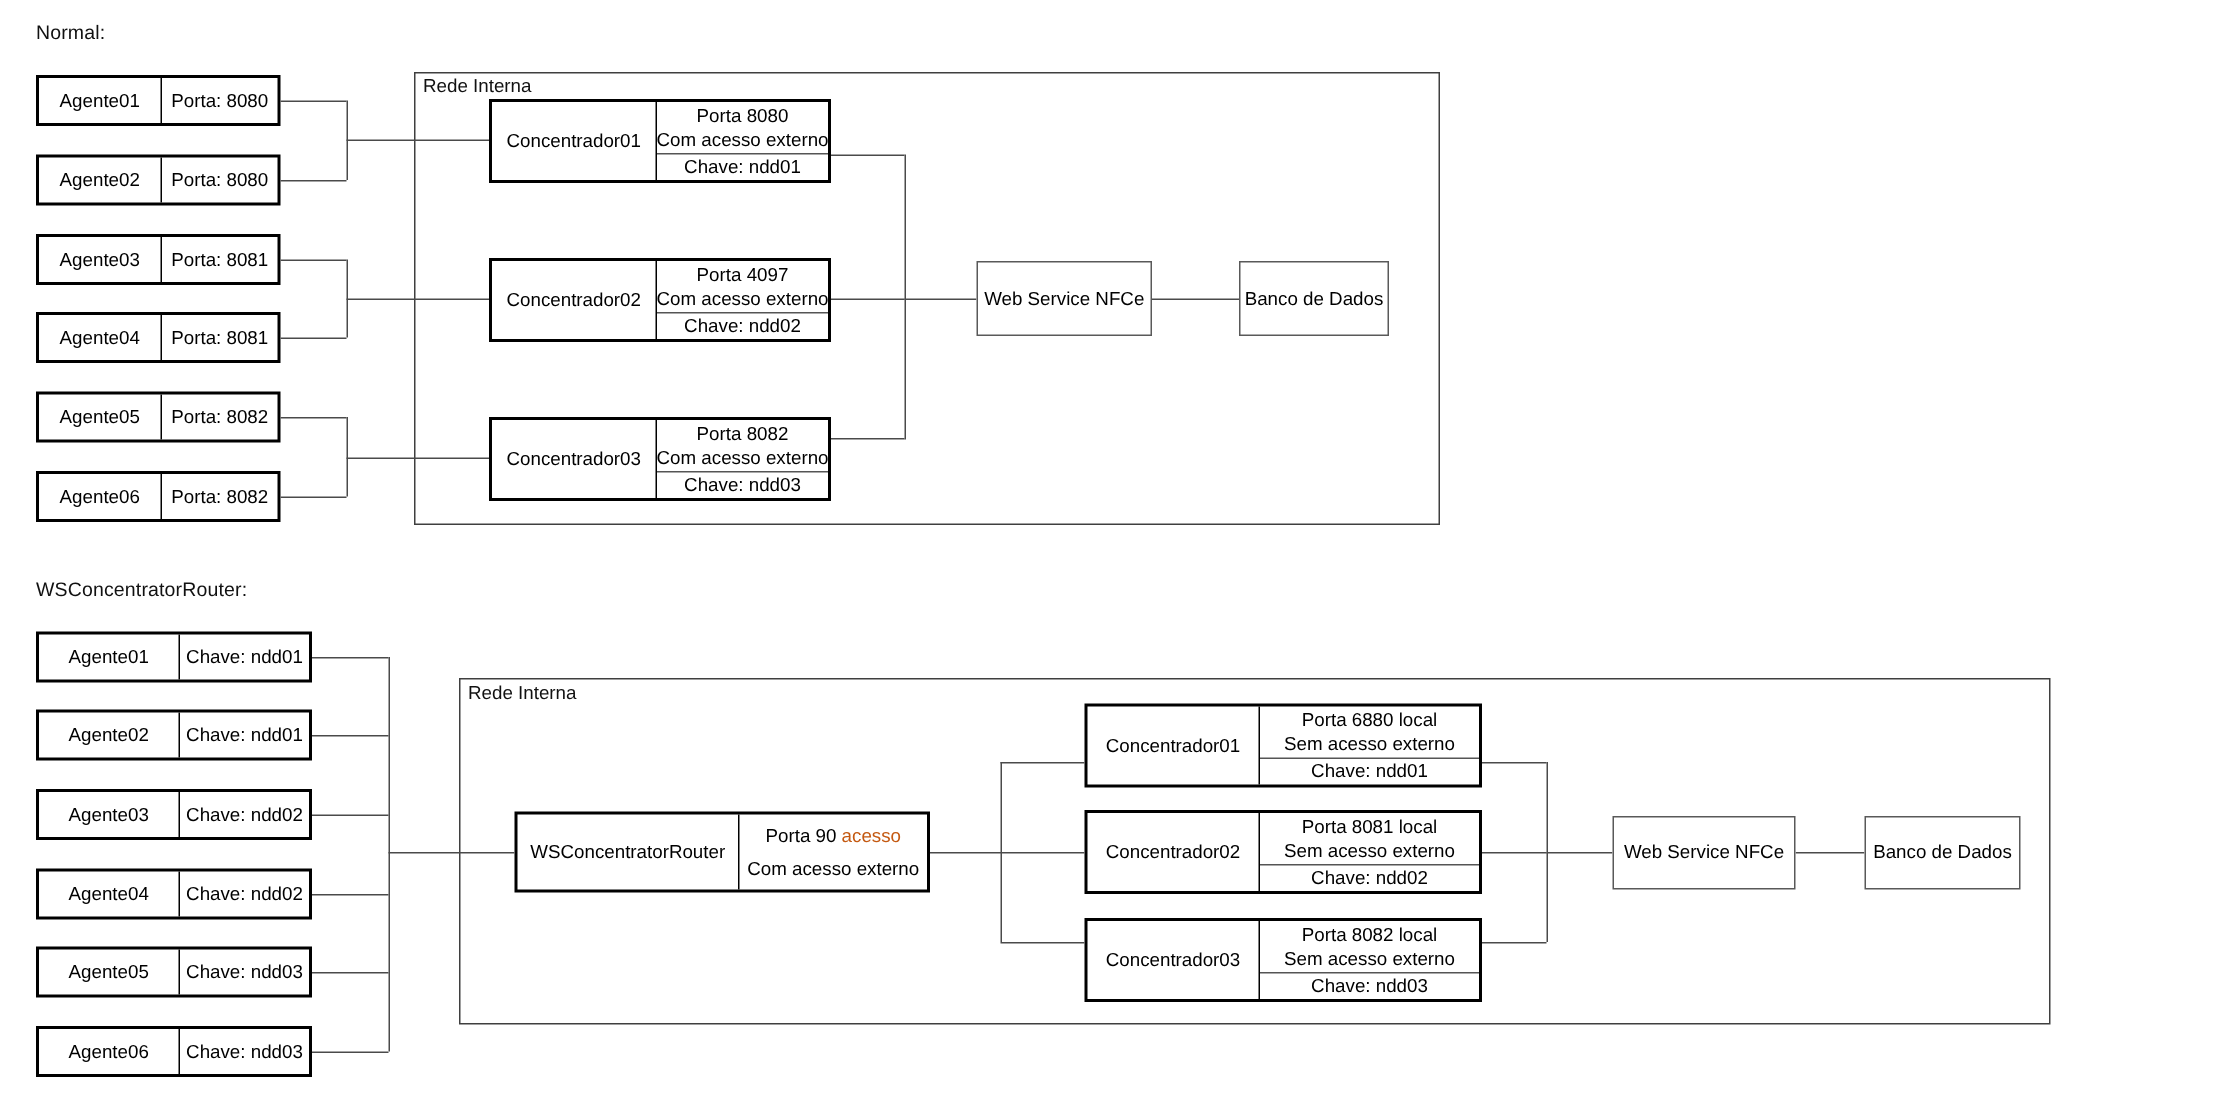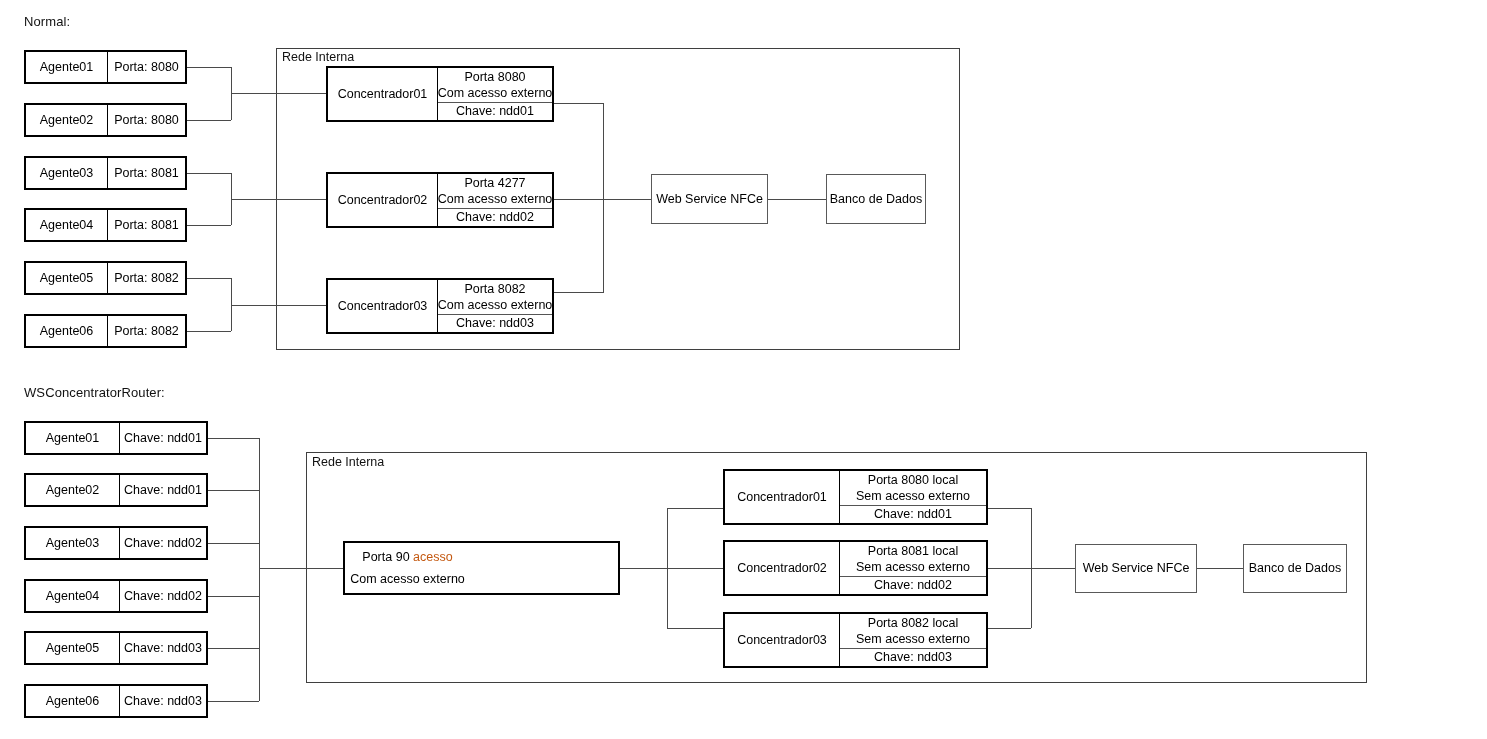--- a/index.html
+++ b/index.html
@@ -164,21 +164,21 @@
         <div>Com acesso externo</div>
       </div>
       <div class="sub divider" style="height:19px;">Chave: ndd01</div>
     </div>
   </div>
 
   <div class="node" style="left:326px; top:172px; width:228px; height:56px;">
     <div class="cell left-cell" style="width:110px;">Concentrador02</div>
     <div class="cell stack" style="width:114px;">
       <div class="sub" style="height:37px; flex-direction:column;">
-        <div>Porta 4277</div>
+        <div>Porta 4097</div>
         <div>Com acesso externo</div>
       </div>
       <div class="sub divider" style="height:19px;">Chave: ndd02</div>
     </div>
   </div>
 
   <div class="node" style="left:326px; top:278px; width:228px; height:56px;">
     <div class="cell left-cell" style="width:110px;">Concentrador03</div>
     <div class="cell stack" style="width:114px;">
       <div class="sub" style="height:37px; flex-direction:column;">
@@ -236,39 +236,40 @@
   <div class="h-line" style="left:208px; top:438px; width:51px;"></div>
   <div class="h-line" style="left:208px; top:490px; width:51px;"></div>
   <div class="h-line" style="left:208px; top:543px; width:51px;"></div>
   <div class="h-line" style="left:208px; top:596px; width:51px;"></div>
   <div class="h-line" style="left:208px; top:648px; width:51px;"></div>
   <div class="h-line" style="left:208px; top:701px; width:51px;"></div>
   <div class="v-line" style="left:259px; top:438px; height:263px;"></div>
   <div class="h-line" style="left:259px; top:568px; width:84px;"></div>
 
   <div class="node" style="left:343px; top:541px; width:277px; height:54px;">
+    <div class="cell left-cell" style="width:148px;">WSConcentratorRouter</div>
     <div class="cell" style="width:125px;">
       <div>
         <span>Porta 90 </span><span class="accent">acesso</span>
       </div>
       <div style="height:6px;"></div>
       <div>Com acesso externo</div>
     </div>
   </div>
 
   <div class="h-line" style="left:620px; top:568px; width:103px;"></div>
   <div class="v-line" style="left:667px; top:508px; height:120px;"></div>
   <div class="h-line" style="left:667px; top:508px; width:56px;"></div>
   <div class="h-line" style="left:667px; top:628px; width:56px;"></div>
 
   <div class="node" style="left:723px; top:469px; width:265px; height:56px;">
     <div class="cell left-cell" style="width:115px;">Concentrador01</div>
     <div class="cell stack" style="width:146px;">
       <div class="sub" style="height:37px; flex-direction:column;">
-        <div>Porta 8080 local</div>
+        <div>Porta 6880 local</div>
         <div>Sem acesso externo</div>
       </div>
       <div class="sub divider" style="height:19px;">Chave: ndd01</div>
     </div>
   </div>
 
   <div class="node" style="left:723px; top:540px; width:265px; height:56px;">
     <div class="cell left-cell" style="width:115px;">Concentrador02</div>
     <div class="cell stack" style="width:146px;">
       <div class="sub" style="height:37px; flex-direction:column;">

